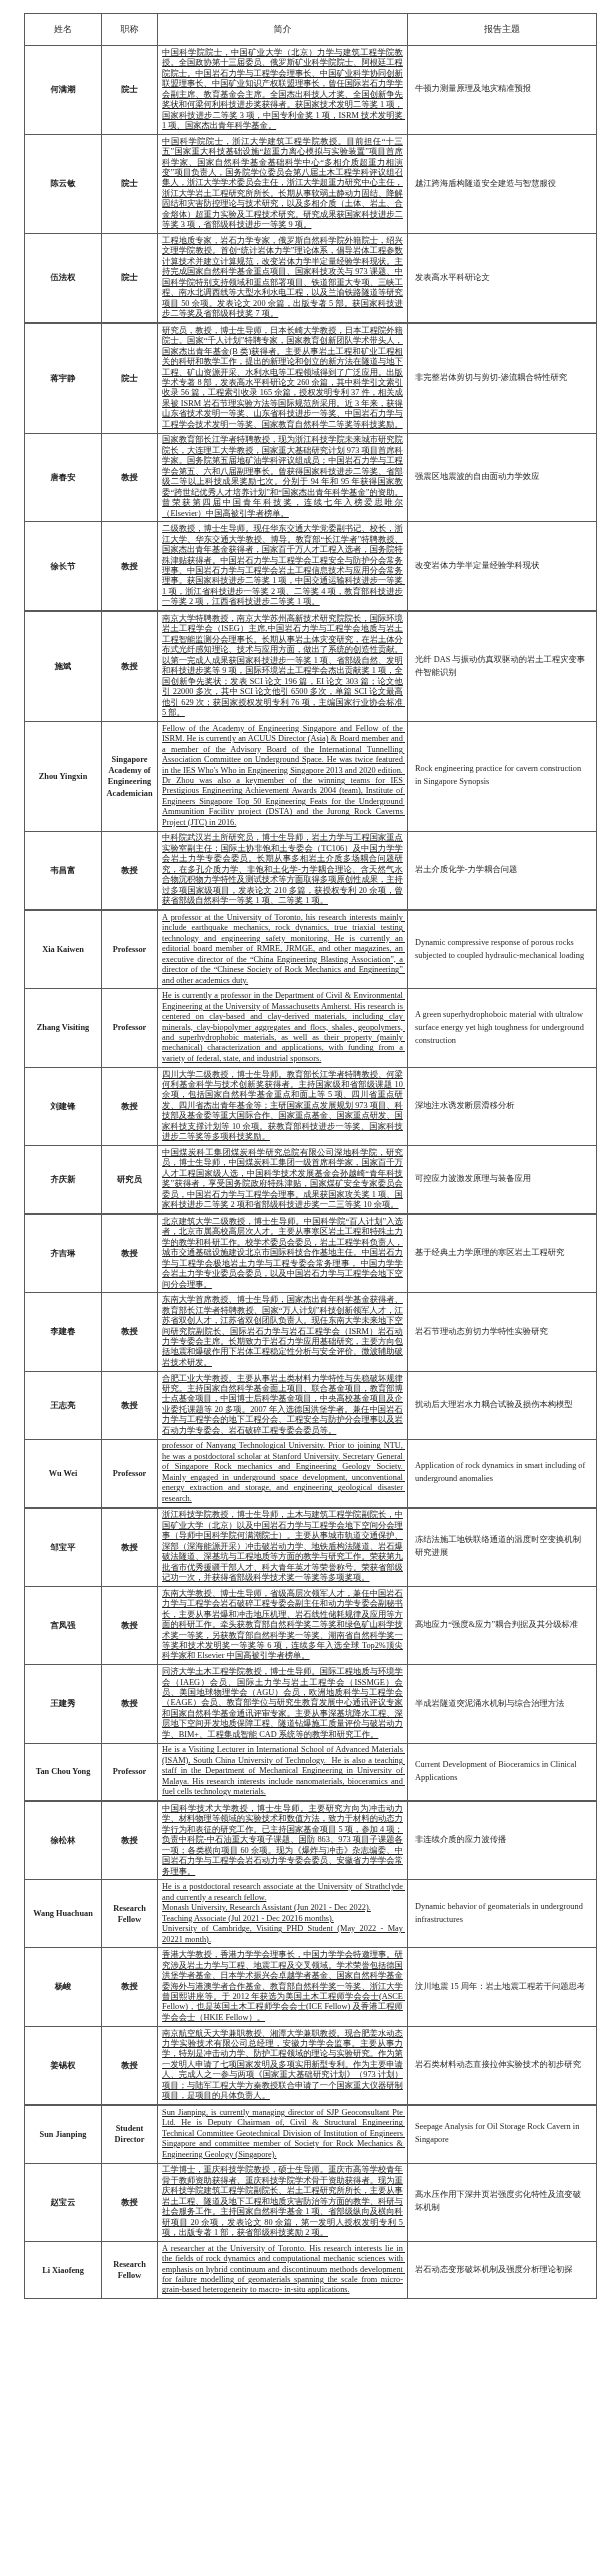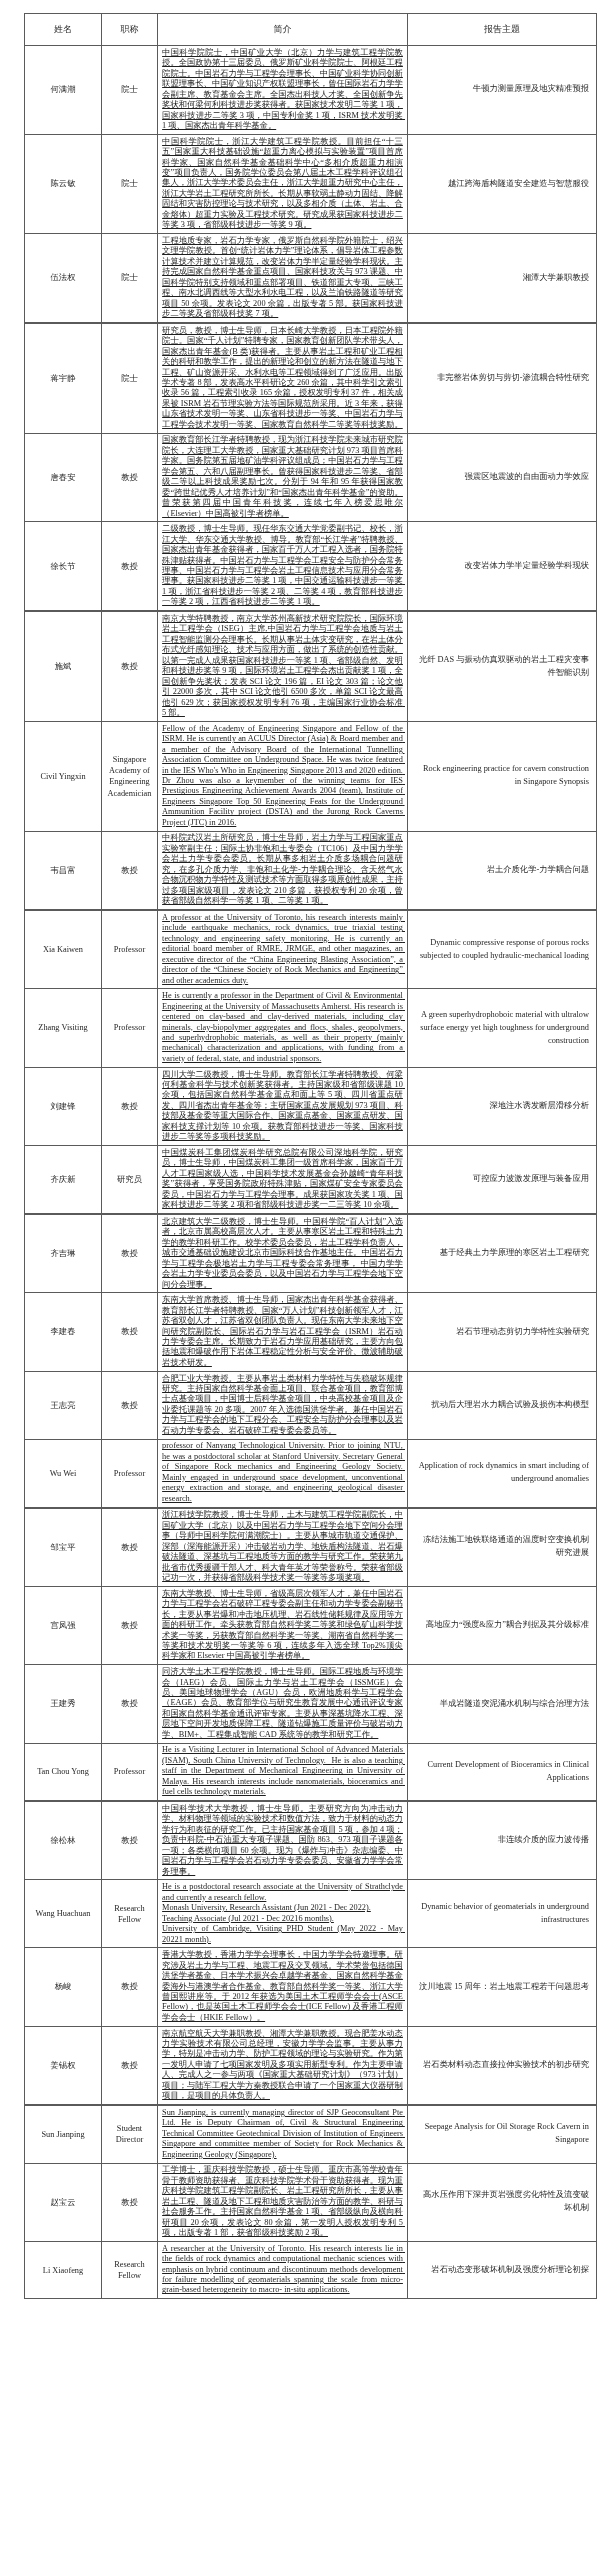--- a/index.html
+++ b/index.html
@@ -38,30 +38,31 @@
     color: #2a2a2a;
   }
   td {
     font-size: 8.3px;
     vertical-align: middle;
   }
   td.name, td.title {
     text-align: center;
     padding: 2.4px 1.8px;
     line-height: 1.35;
+    font-weight: bold;
   }
   td.bio {
     text-align: justify;
     padding: 1.8px 4.1px 2.4px 4.1px;
     line-height: 1.26;
     white-space: pre-wrap;
     text-decoration: underline;
   }
   td.topic {
-    text-align: right;
+    text-align: left;
     padding: 2.4px 7px;
     line-height: 1.55;
   }
   tr.section-break > td {
     border-bottom: 2.4px double #5a5a5a;
   }
 </style>
 </head>
 <body>
 
@@ -91,21 +92,21 @@
         <tr>
           <td class="name">陈云敏</td>
           <td class="title">院士</td>
           <td class="bio">中国科学院院士，浙江大学建筑工程学院教授。目前担任“十三五”国家重大科技基础设施“超重力离心模拟与实验装置”项目首席科学家、国家自然科学基金基础科学中心“多相介质超重力相演变”项目负责人，国务院学位委员会第八届土木工程学科评议组召集人，浙江大学学术委员会主任，浙江大学超重力研究中心主任，浙江大学岩土工程研究所所长。长期从事软弱土静动力固结、降解固结和灾害防控理论与技术研究，以及多相介质（土体、岩土、合金熔体）超重力实验及工程技术研究。研究成果获国家科技进步二等奖 3 项，省部级科技进步一等奖 9 项。</td>
           <td class="topic">越江跨海盾构隧道安全建造与智慧服役</td>
         </tr>
         <tr class="section-break">
           <td class="name">伍法权</td>
           <td class="title">院士</td>
           <td class="bio">工程地质专家，岩石力学专家，俄罗斯自然科学院外籍院士，绍兴文理学院教授。首创“统计岩体力学”理论体系，倡导岩体工程参数计算技术并建立计算规范，改变岩体力学半定量经验学科现状。主持完成国家自然科学基金重点项目、国家科技攻关与 973 课题、中国科学院特别支持领域和重点部署项目、铁道部重大专项、三峡工程、南水北调西线等大型水利水电工程，以及兰渝铁路隧道等研究项目 50 余项。发表论文 200 余篇，出版专著 5 部。获国家科技进步二等奖及省部级科技奖 7 项。</td>
-          <td class="topic">湘潭大学兼职教授</td>
+          <td class="topic">发表高水平科研论文</td>
         </tr>
         <tr>
           <td class="name">蒋宇静</td>
           <td class="title">院士</td>
           <td class="bio">研究员，教授，博士生导师，日本长崎大学教授，日本工程院外籍院士。国家“千人计划”特聘专家，国家教育创新团队学术带头人，国家杰出青年基金(B 类)获得者。主要从事岩土工程和矿业工程相关的科研和教学工作，提出的新理论和创立的新方法在隧道与地下工程、矿山资源开采、水利水电等工程领域得到了广泛应用。出版学术专著 8 部，发表高水平科研论文 260 余篇，其中科学引文索引收录 56 篇，工程索引收录 165 余篇，授权发明专利 37 件，相关成果被 ISRM 岩石节理实验方法等国际规范所采用。近 3 年来，获得山东省技术发明一等奖、山东省科技进步一等奖、中国岩石力学与工程学会技术发明一等奖、国家教育自然科学二等奖等科技奖励。</td>
           <td class="topic">非完整岩体剪切与剪切-渗流耦合特性研究</td>
         </tr>
         <tr>
           <td class="name">唐春安</td>
           <td class="title">教授</td>
@@ -118,21 +119,21 @@
           <td class="bio">二级教授，博士生导师。现任华东交通大学党委副书记、校长，浙江大学、华东交通大学教授、博导。教育部“长江学者”特聘教授、国家杰出青年基金获得者，国家百千万人才工程入选者，国务院特殊津贴获得者。中国岩石力学与工程学会工程安全与防护分会常务理事、中国岩石力学与工程学会岩土工程信息技术与应用分会常务理事。获国家科技进步二等奖 1 项，中国交通运输科技进步一等奖 1 项，浙江省科技进步一等奖 2 项、二等奖 4 项，教育部科技进步一等奖 2 项，江西省科技进步二等奖 1 项。</td>
           <td class="topic">改变岩体力学半定量经验学科现状</td>
         </tr>
         <tr>
           <td class="name">施斌</td>
           <td class="title">教授</td>
           <td class="bio">南京大学特聘教授，南京大学苏州高新技术研究院院长，国际环境岩土工程学会（ISEG）主席,中国岩石力学与工程学会地质与岩土工程智能监测分会理事长。长期从事岩土体灾变研究，在岩土体分布式光纤感知理论、技术与应用方面，做出了系统的创造性贡献。以第一完成人成果获国家科技进步一等奖 1 项、省部级自然、发明和科技进步奖等 9 项，国际环境岩土工程学会杰出贡献奖 1 项，全国创新争先奖状；发表 SCI 论文 196 篇，EI 论文 303 篇；论文他引 22000 多次，其中 SCI 论文他引 6500 多次，单篇 SCI 论文最高他引 629 次；获国家授权发明专利 76 项，主编国家行业协会标准 5 部。</td>
           <td class="topic">光纤 DAS 与振动仿真双驱动的岩土工程灾变事件智能识别</td>
         </tr>
         <tr>
-          <td class="name">Civil Yingxin</td>
+          <td class="name">Zhou Yingxin</td>
           <td class="title">Singapore Academy of Engineering Academician</td>
           <td class="bio">Fellow of the Academy of Engineering Singapore and Fellow of the ISRM. He is currently an ACUUS Director (Asia) &amp; Board member and a member of the Advisory Board of the International Tunnelling Association Committee on Underground Space. He was twice featured in the IES Who's Who in Engineering Singapore 2013 and 2020 edition. Dr Zhou was also a keymember of the winning teams for IES Prestigious Engineering Achievement Awards 2004 (team), Institute of Engineers Singapore Top 50 Engineering Feats for the Underground Ammunition Facility project (DSTA) and the Jurong Rock Caverns Project (JTC) in 2016.</td>
           <td class="topic">Rock engineering practice for cavern construction in Singapore Synopsis</td>
         </tr>
         <tr class="section-break">
           <td class="name">韦昌富</td>
           <td class="title">教授</td>
           <td class="bio">中科院武汉岩土所研究员，博士生导师，岩土力学与工程国家重点实验室副主任；国际土协非饱和土专委会（TC106）及中国力学学会岩土力学专委会委员。长期从事多相岩土介质多场耦合问题研究，在多孔介质力学、非饱和土化学-力学耦合理论、含天然气水合物沉积物力学特性及测试技术等方面取得多项原创性成果，主持过多项国家级项目，发表论文 210 多篇，获授权专利 20 余项，曾获省部级自然科学一等奖 1 项、二等奖 1 项。</td>
           <td class="topic">岩土介质化学-力学耦合问题</td>
         </tr>

